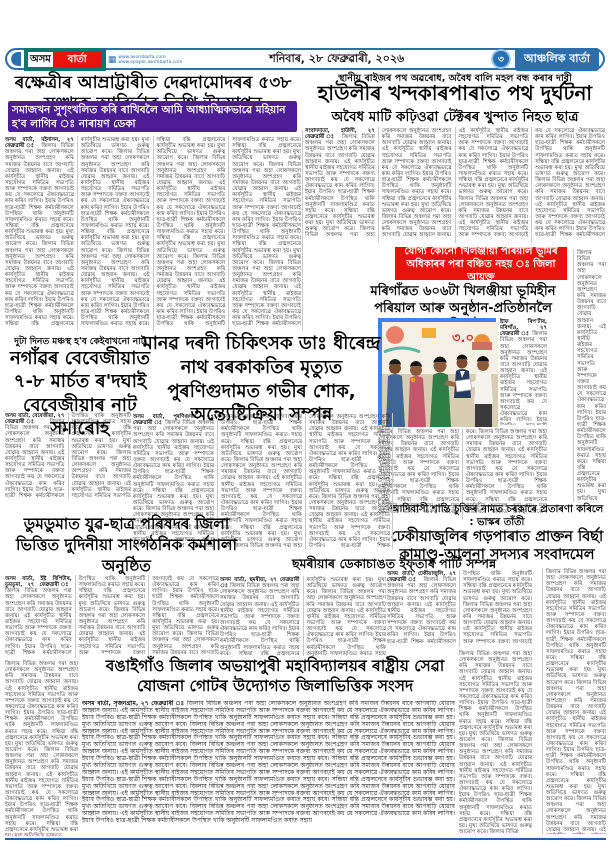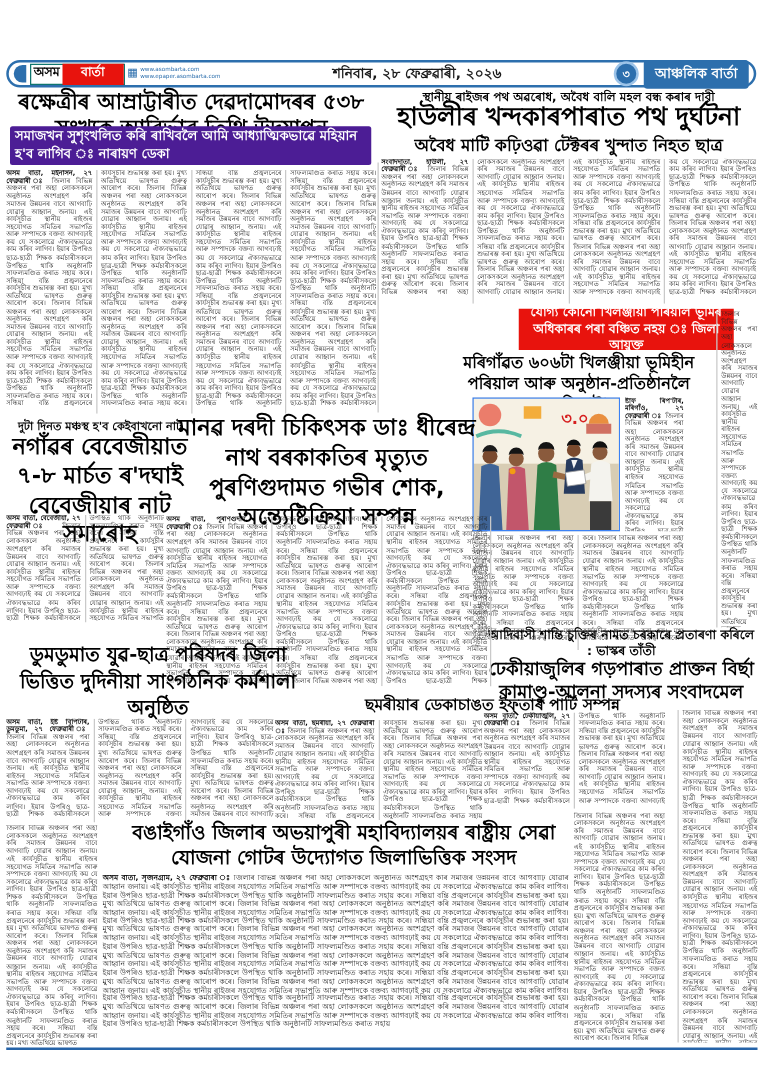--- a/index.html
+++ b/index.html
@@ -3,45 +3,45 @@
 <meta charset="utf-8">
 <style>
   html,body{margin:0;padding:0;background:#ffffff;}
   .page{position:relative;width:610px;height:862px;background:#fff;overflow:hidden;
         font-family:"DejaVu Sans","Liberation Sans",sans-serif;color:#1a1a1a;}
   .abs{position:absolute;box-sizing:border-box;}
   
   .masthead{left:5px;top:48px;width:600px;height:22px;border:2px solid #2d6fad;border-radius:11px;
             background:#fff;display:flex;align-items:center;padding:0 4px;}
   .mh-cap{width:10px;height:14px;background:#2d6fad;border-radius:7px 0 0 7px;margin-right:3px;}
-  .logo-box{display:flex;align-items:center;border:1px solid #0f766e;height:15px;font-weight:bold;font-size:10px;line-height:1;}
+  .logo-box{display:flex;align-items:center;border:4px solid #0f766e;height:15px;font-weight:bold;font-size:10px;line-height:1;}
   .logo-black{padding:0 2px;color:#000;}
   .logo-red{background:#e8130d;color:#fff;padding:1px 15px;height:100%;display:flex;align-items:center;}
   .mh-icon{color:#2d6fad;font-size:9px;margin:0 2px;line-height:1;}
   .mh-urls{font-size:4.5px;color:#2d6fad;line-height:1.2;}
   .mh-date{flex:1;text-align:center;font-weight:bold;font-size:11px;}
   .mh-page{width:16px;height:16px;border-radius:50%;background:#2d6fad;border:2px solid #9cc3e8;color:#fff;
            font-weight:bold;font-size:9px;display:flex;align-items:center;justify-content:center;margin-right:4px;}
   .mh-section{background:#2d6fad;color:#fff;font-weight:bold;font-size:11px;padding:2px 9px;border-radius:3px;white-space:nowrap;}
   
   .hl{font-weight:bold;text-align:center;color:#000;}
   .kicker{font-weight:bold;text-align:center;color:#000;}
   .boxblue{background:#4c1d95;color:#fff;font-weight:bold;font-size:10.5px;
            display:flex;align-items:center;justify-content:center;line-height:1.3;border-radius:2px;padding:2px 4px;}
   .boxred{background:#e8130d;color:#fff;font-weight:bold;font-size:10px;text-align:center;
-          display:flex;align-items:center;justify-content:center;line-height:1.3;padding:2px 4px;margin-left:20px;}
+          display:flex;align-items:center;justify-content:center;line-height:1.3;padding:2px 4px;}
   
   .body{font-size:5.3px;line-height:1.16;text-align:justify;color:#222;overflow:hidden;
         column-gap:7px;column-rule:1px solid #c9c9c9;word-break:break-word;}
   .cols2{column-count:2;} .cols3{column-count:3;} .cols4{column-count:4;}
   .dl{font-weight:bold;color:#000;}
   .vrule{width:1px;background:#c9c9c9;}
   .leftline{border-left:1px solid #c9c9c9;padding-left:3px;}
   .bottomrule{background:#2563a8;}
-  .photo-frame{border:1px solid #3b82f6;background:#e7dfcd;}
+  .photo-frame{border:4px solid #3b82f6;background:#e7dfcd;}
   
   .hl-a{left:5px;top:72px;width:296px;font-size:17px;line-height:1.25;}
   .kick-b{left:305px;top:71px;width:300px;font-size:9.5px;}
   .hl-b{left:305px;top:82px;width:300px;font-size:20px;line-height:1.1;}
   .box-a{left:8px;top:101px;width:289px;height:31px;}
   .body-a{left:5px;top:136px;width:296px;height:195px;}
   .sub-b{left:305px;top:106px;width:300px;font-size:13.5px;}
   .body-b{left:305px;top:127px;width:300px;height:116px;}
   .redbox-c{left:395px;top:247px;width:172px;height:33px;}
   .hl-c{left:363px;top:283px;width:200px;font-size:13px;line-height:1.3;}

